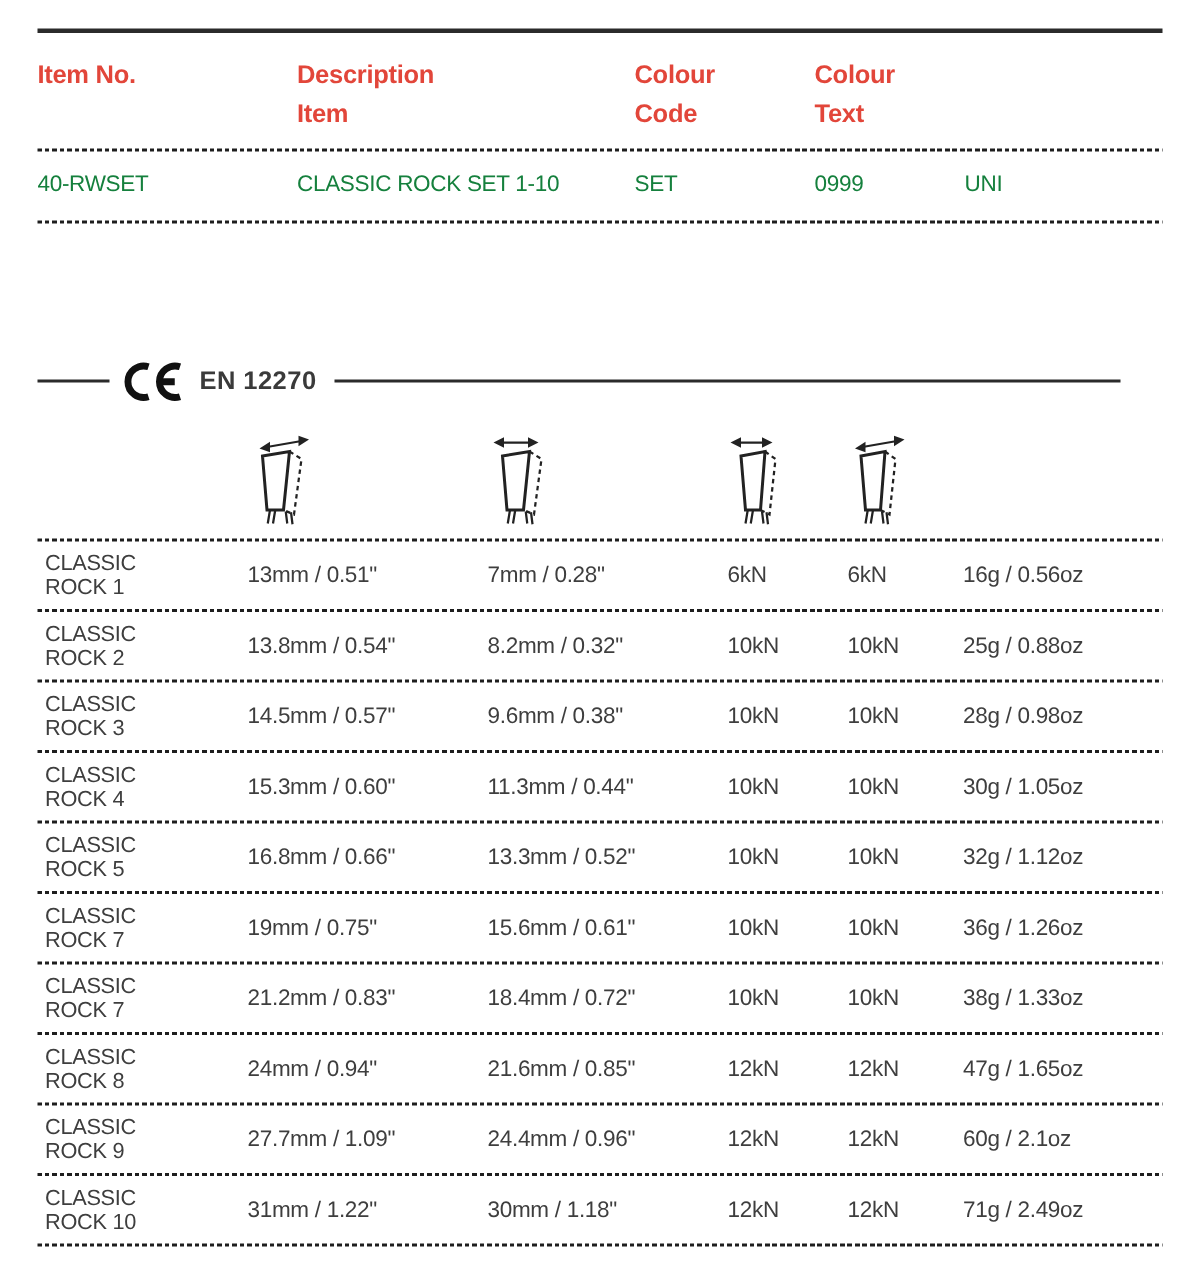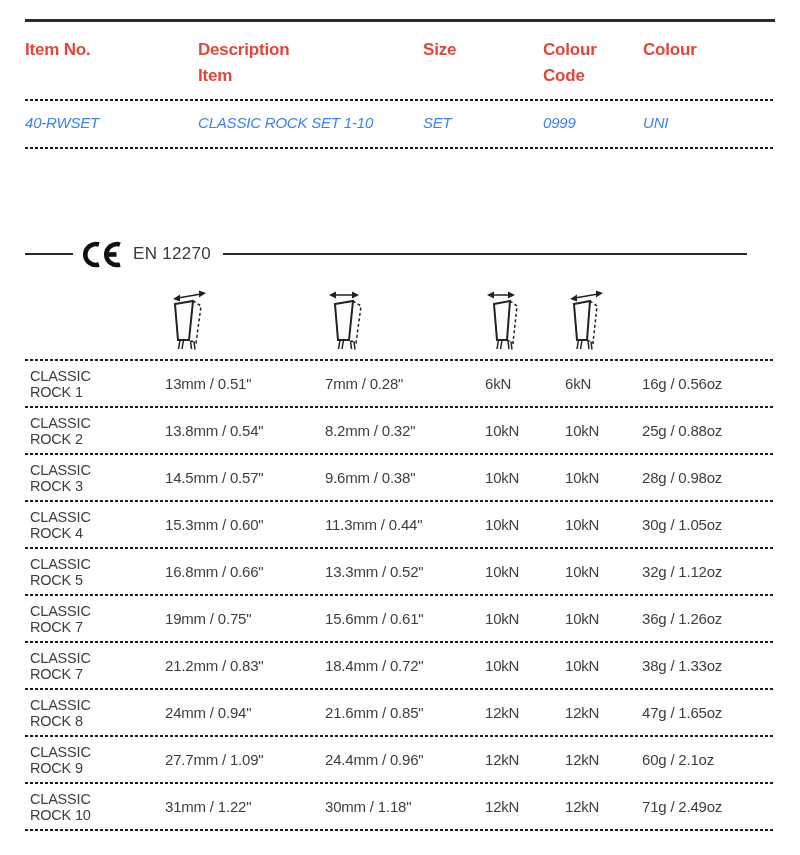--- a/index.html
+++ b/index.html
@@ -18,32 +18,32 @@
 
   
   .item-table { position:absolute; left:25px; top:19px; width:750px; }
   .item-grid { display:grid; grid-template-columns:173px 225px 120px 100px 1fr; }
   .item-head { padding:15px 0 10px 0; }
   .item-head .hcell span {
     display:block; color:#e2463a; font-weight:bold;
     font-size:17px; line-height:26px; letter-spacing:-0.2px;
   }
   .item-body { padding:12px 0 14px 0; }
-  .item-body .dcell { font-size:15px; line-height:20px; letter-spacing:-0.2px; color:#3b82f6;font-style:italic; }
+  .item-body .dcell { font-size:15px; line-height:20px; letter-spacing:-0.2px; color:#15803d; }
 
   
   .ce-row {
     position:absolute; left:25px; top:240px; width:722px; height:28px;
     display:flex; align-items:center;
   }
   .ce-line { height:2px; background:#2b2b2b; }
   .ce-line.left { width:48px; }
   .ce-line.right { flex:1; }
   .ce-logo { margin:0 10px 0 8px; }
-  .ce-text { font-size:17px; color:#3a3a3a; margin-right:12px; letter-spacing:0.3px; white-space:nowrap; }
+  .ce-text { font-size:17px; color:#3a3a3a; margin-right:12px; letter-spacing:0.3px; white-space:nowrap;font-weight:bold; }
 
   
   .spec-table { position:absolute; left:25px; top:283px; width:750px; }
   .spec-grid { display:grid; grid-template-columns:140px 160px 160px 80px 77px 1fr; }
   .icons-row { height:76px; align-items:end; }
   .icons-row .icell { display:flex; align-items:flex-end; }
   .icons-row svg { margin-bottom:3px; }
   .spec-row { height:45px; align-items:center; }
   .name-cell { padding-left:5px; }
   .name-cell span {
@@ -68,29 +68,26 @@
     <div class="item-grid item-head">
       <div class="hcell">
         <span>Item No.</span>
         <span></span>
       </div>
       <div class="hcell">
         <span>Description</span>
         <span>Item</span>
       </div>
       <div class="hcell">
-        <span>Size</span>
-        <span></span>
-      </div>
-      <div class="hcell">
         <span>Colour</span>
         <span>Code</span>
       </div>
       <div class="hcell">
         <span>Colour</span>
+        <span>Text</span>
       </div>
     </div>
 
     <div class="dash-line"></div>
 
     <div class="item-grid item-body">
       <div class="dcell">40-RWSET</div>
       <div class="dcell">CLASSIC ROCK SET 1-10</div>
       <div class="dcell">SET</div>
       <div class="dcell">0999</div>

